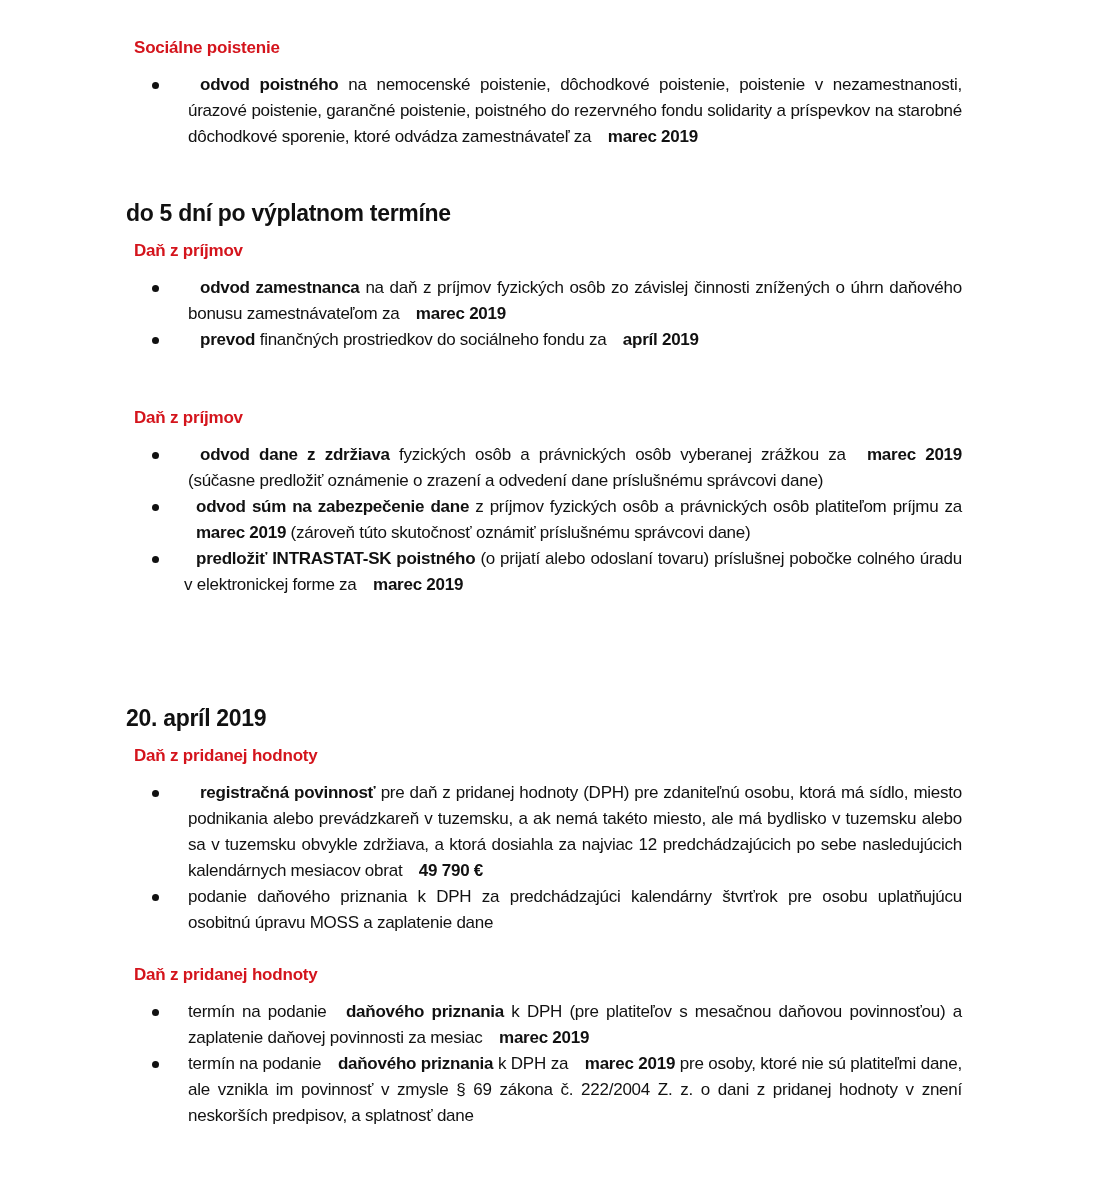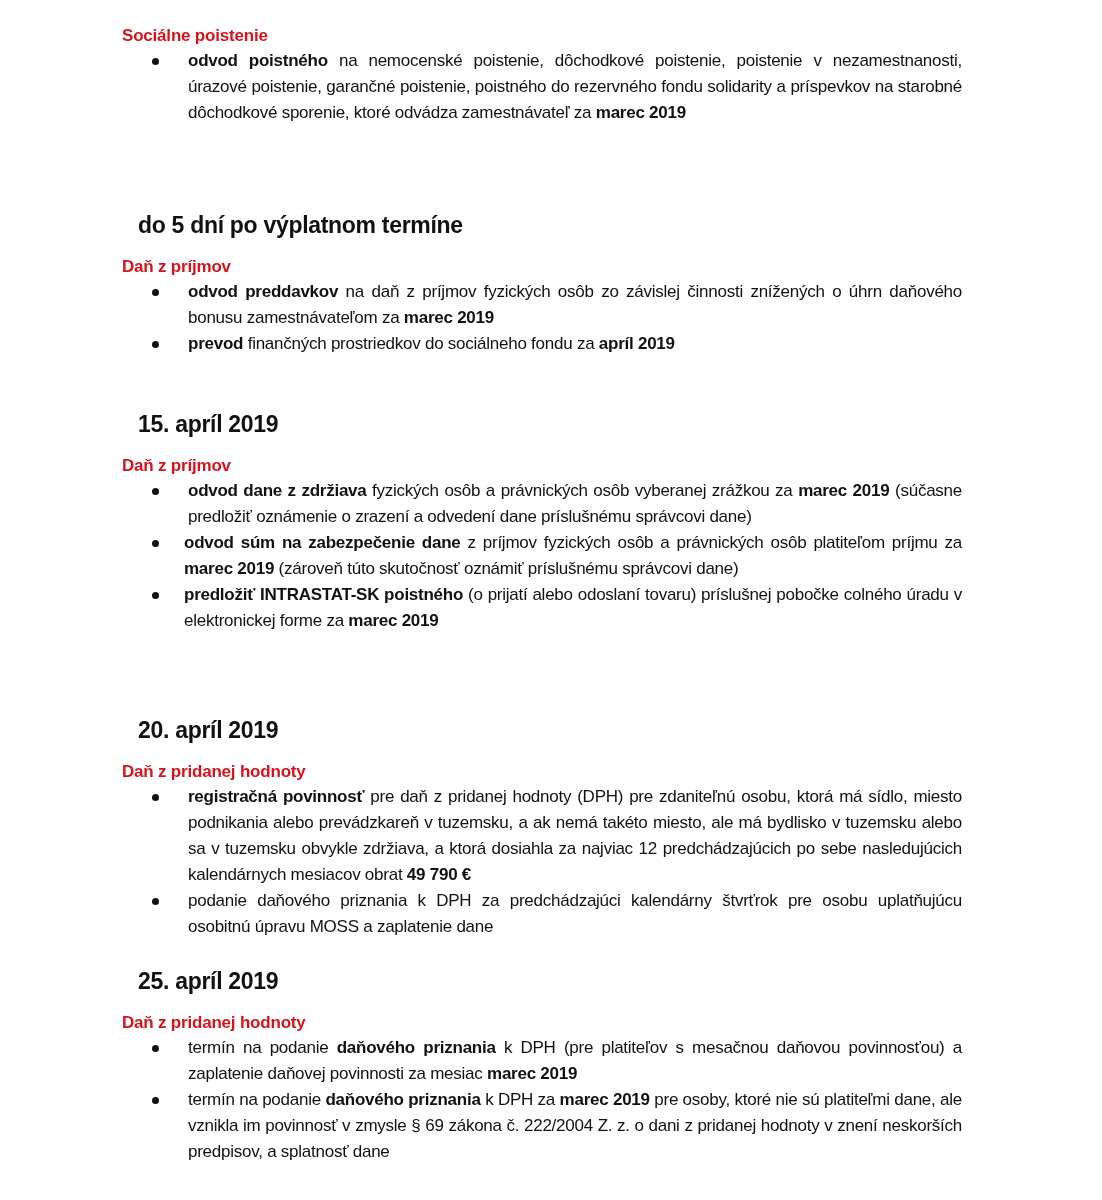--- a/index.html
+++ b/index.html
@@ -25,29 +25,29 @@
     .section {
       position: absolute;
       left: 122px;
       width: 840px;
     }
     .date-heading {
       font-size: 23px;
       font-weight: bold;
       color: #111111;
       line-height: 28px;
-      margin: 16px;
+      margin: 4px;
       letter-spacing: -0.3px;
     }
     .category {
       font-size: 17px;
       font-weight: bold;
       color: #d4141c;
       line-height: 24px;
-      margin: 0;
+      margin: 12px;
       letter-spacing: -0.2px;
     }
     ul.items {
       list-style: none;
       margin: 0;
       padding: 0;
     }
     ul.items li {
       position: relative;
       padding-left: 66px;
@@ -61,66 +61,64 @@
       left: 30px;
       top: 10px;
       width: 7px;
       height: 7px;
       border-radius: 50%;
       background: #111111;
     }
     ul.items li.alt {
       padding-left: 62px;
     }
-    b { font-weight: bold; }
+    b { font-weight: bold; margin-left: 12px; }
   </style>
 </head>
 <body>
 
 <div class="page">
 
   <div class="section" style="top:24px;">
     <div class="category">Sociálne poistenie</div>
     <ul class="items">
       <li><span class="bullet"></span><b>odvod poistného</b><span> na nemocenské poistenie, dôchodkové poistenie, poistenie v nezamestnanosti, úrazové poistenie, garančné poistenie, poistného do rezervného fondu solidarity a príspevkov na starobné dôchodkové sporenie, ktoré odvádza zamestnávateľ za </span><b>marec 2019</b></li>
     </ul>
   </div>
 
   <div class="section" style="top:195px;">
     <h2 class="date-heading">do 5 dní po výplatnom termíne</h2>
     <div class="category">Daň z príjmov</div>
     <ul class="items">
-      <li><span class="bullet"></span><b>odvod preddavkov</b><span> na daň z príjmov fyzických osôb zo závislej činnosti znížených o úhrn daňového bonusu zamestnávateľom za </span><b>marec 2019</b></li>
+      <li><span class="bullet"></span><b>odvod zamestnanca</b><span> na daň z príjmov fyzických osôb zo závislej činnosti znížených o úhrn daňového bonusu zamestnávateľom za </span><b>marec 2019</b></li>
     </ul>
     <ul class="items">
       <li><span class="bullet"></span><b>prevod</b><span> finančných prostriedkov do sociálneho fondu za </span><b>apríl 2019</b></li>
     </ul>
   </div>
 
   <div class="section" style="top:394px;">
-    <h2 class="date-heading">15. apríl 2019</h2>
     <div class="category">Daň z príjmov</div>
     <ul class="items">
       <li><span class="bullet"></span><b>odvod dane z zdržiava</b><span> fyzických osôb a právnických osôb vyberanej zrážkou za </span><b>marec 2019</b><span> (súčasne predložiť oznámenie o zrazení a odvedení dane príslušnému správcovi dane)</span></li>
       <li class="alt"><span class="bullet"></span><b>odvod súm na zabezpečenie dane</b><span> z príjmov fyzických osôb a právnických osôb platiteľom príjmu za </span><b>marec 2019</b><span> (zároveň túto skutočnosť oznámiť príslušnému správcovi dane)</span></li>
       <li class="alt"><span class="bullet"></span><b>predložiť INTRASTAT-SK poistného</b><span> (o prijatí alebo odoslaní tovaru) príslušnej pobočke colného úradu v elektronickej forme za </span><b>marec 2019</b></li>
     </ul>
   </div>
 
   <div class="section" style="top:700px;">
     <h2 class="date-heading">20. apríl 2019</h2>
     <div class="category">Daň z pridanej hodnoty</div>
     <ul class="items">
       <li><span class="bullet"></span><b>registračná povinnosť</b><span> pre daň z pridanej hodnoty (DPH) pre zdaniteľnú osobu, ktorá má sídlo, miesto podnikania alebo prevádzkareň v tuzemsku, a ak nemá takéto miesto, ale má bydlisko v tuzemsku alebo sa v tuzemsku obvykle zdržiava, a ktorá dosiahla za najviac 12 predchádzajúcich po sebe nasledujúcich kalendárnych mesiacov obrat </span><b>49 790 €</b></li>
       <li><span class="bullet"></span><span>podanie daňového priznania k DPH za predchádzajúci kalendárny štvrťrok pre osobu uplatňujúcu osobitnú úpravu MOSS a zaplatenie dane</span></li>
     </ul>
   </div>
 
   <div class="section" style="top:951px;">
-    <h2 class="date-heading">25. apríl 2019</h2>
     <div class="category">Daň z pridanej hodnoty</div>
     <ul class="items">
       <li><span class="bullet"></span><span>termín na podanie </span><b>daňového priznania</b><span> k DPH (pre platiteľov s mesačnou daňovou povinnosťou) a zaplatenie daňovej povinnosti za mesiac </span><b>marec 2019</b></li>
       <li><span class="bullet"></span><span>termín na podanie </span><b>daňového priznania</b><span> k DPH za </span><b>marec 2019</b><span> pre osoby, ktoré nie sú platiteľmi dane, ale vznikla im povinnosť v zmysle § 69 zákona č. 222/2004 Z. z. o dani z pridanej hodnoty v znení neskorších predpisov, a splatnosť dane</span></li>
     </ul>
   </div>
 
 </div>
 
 </body></html>

